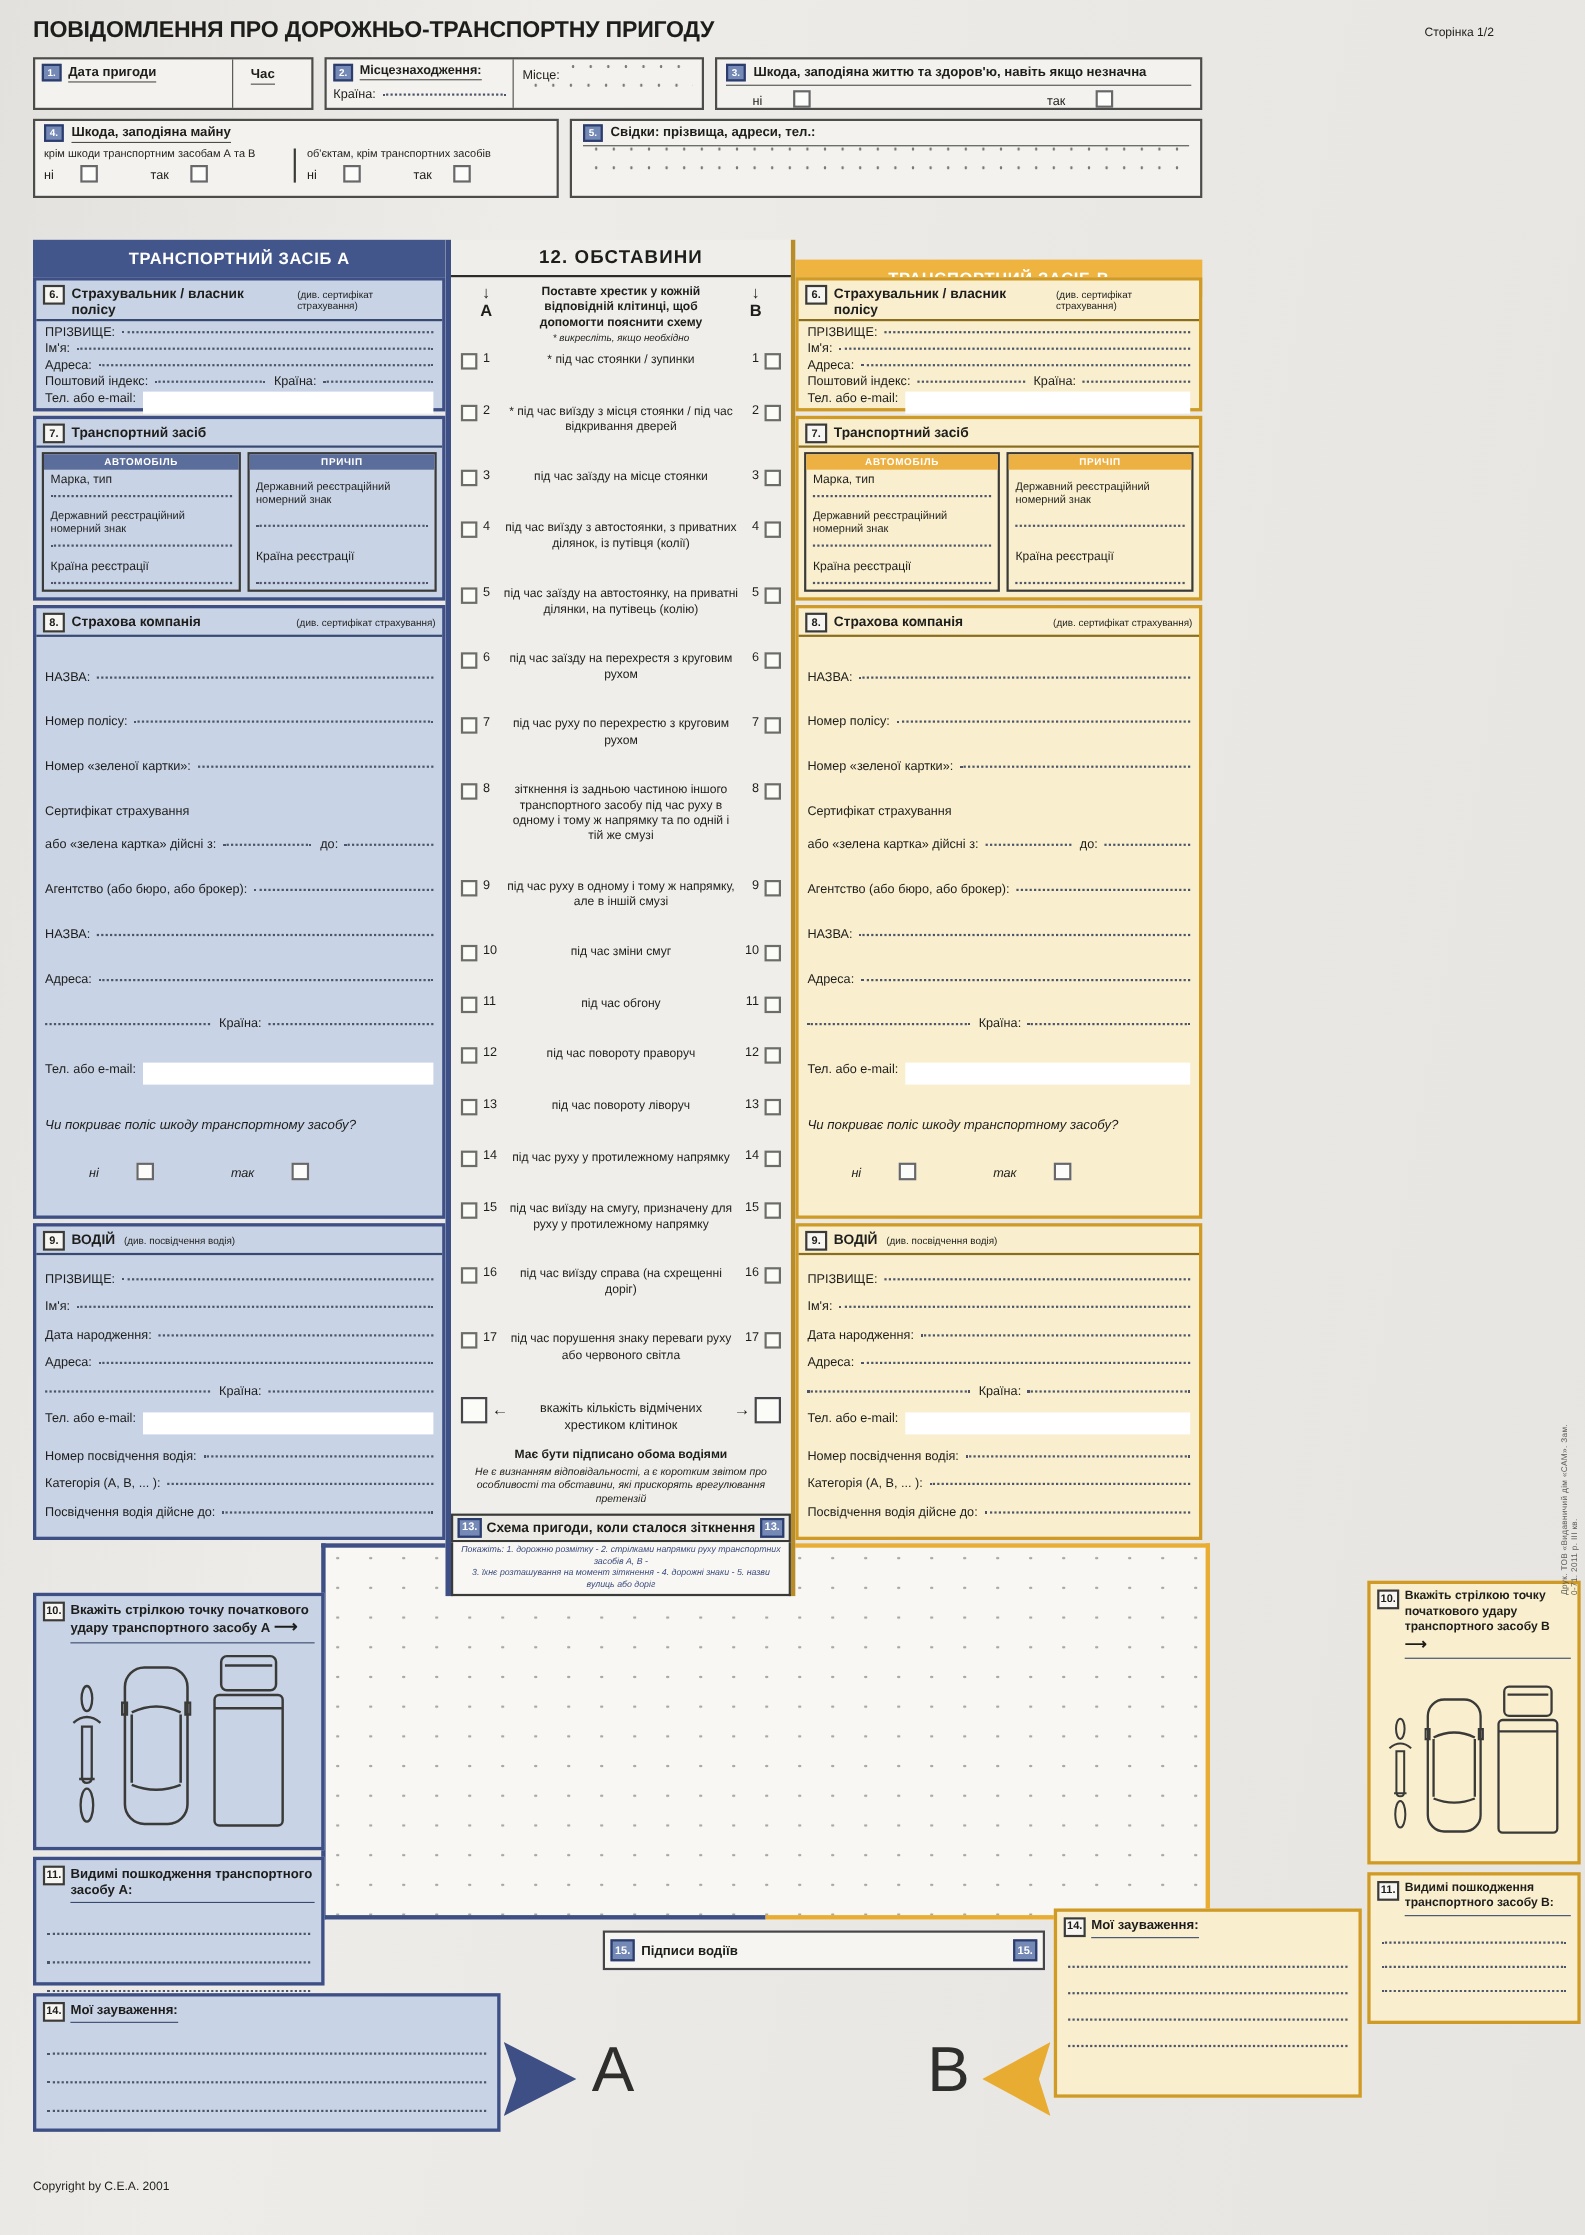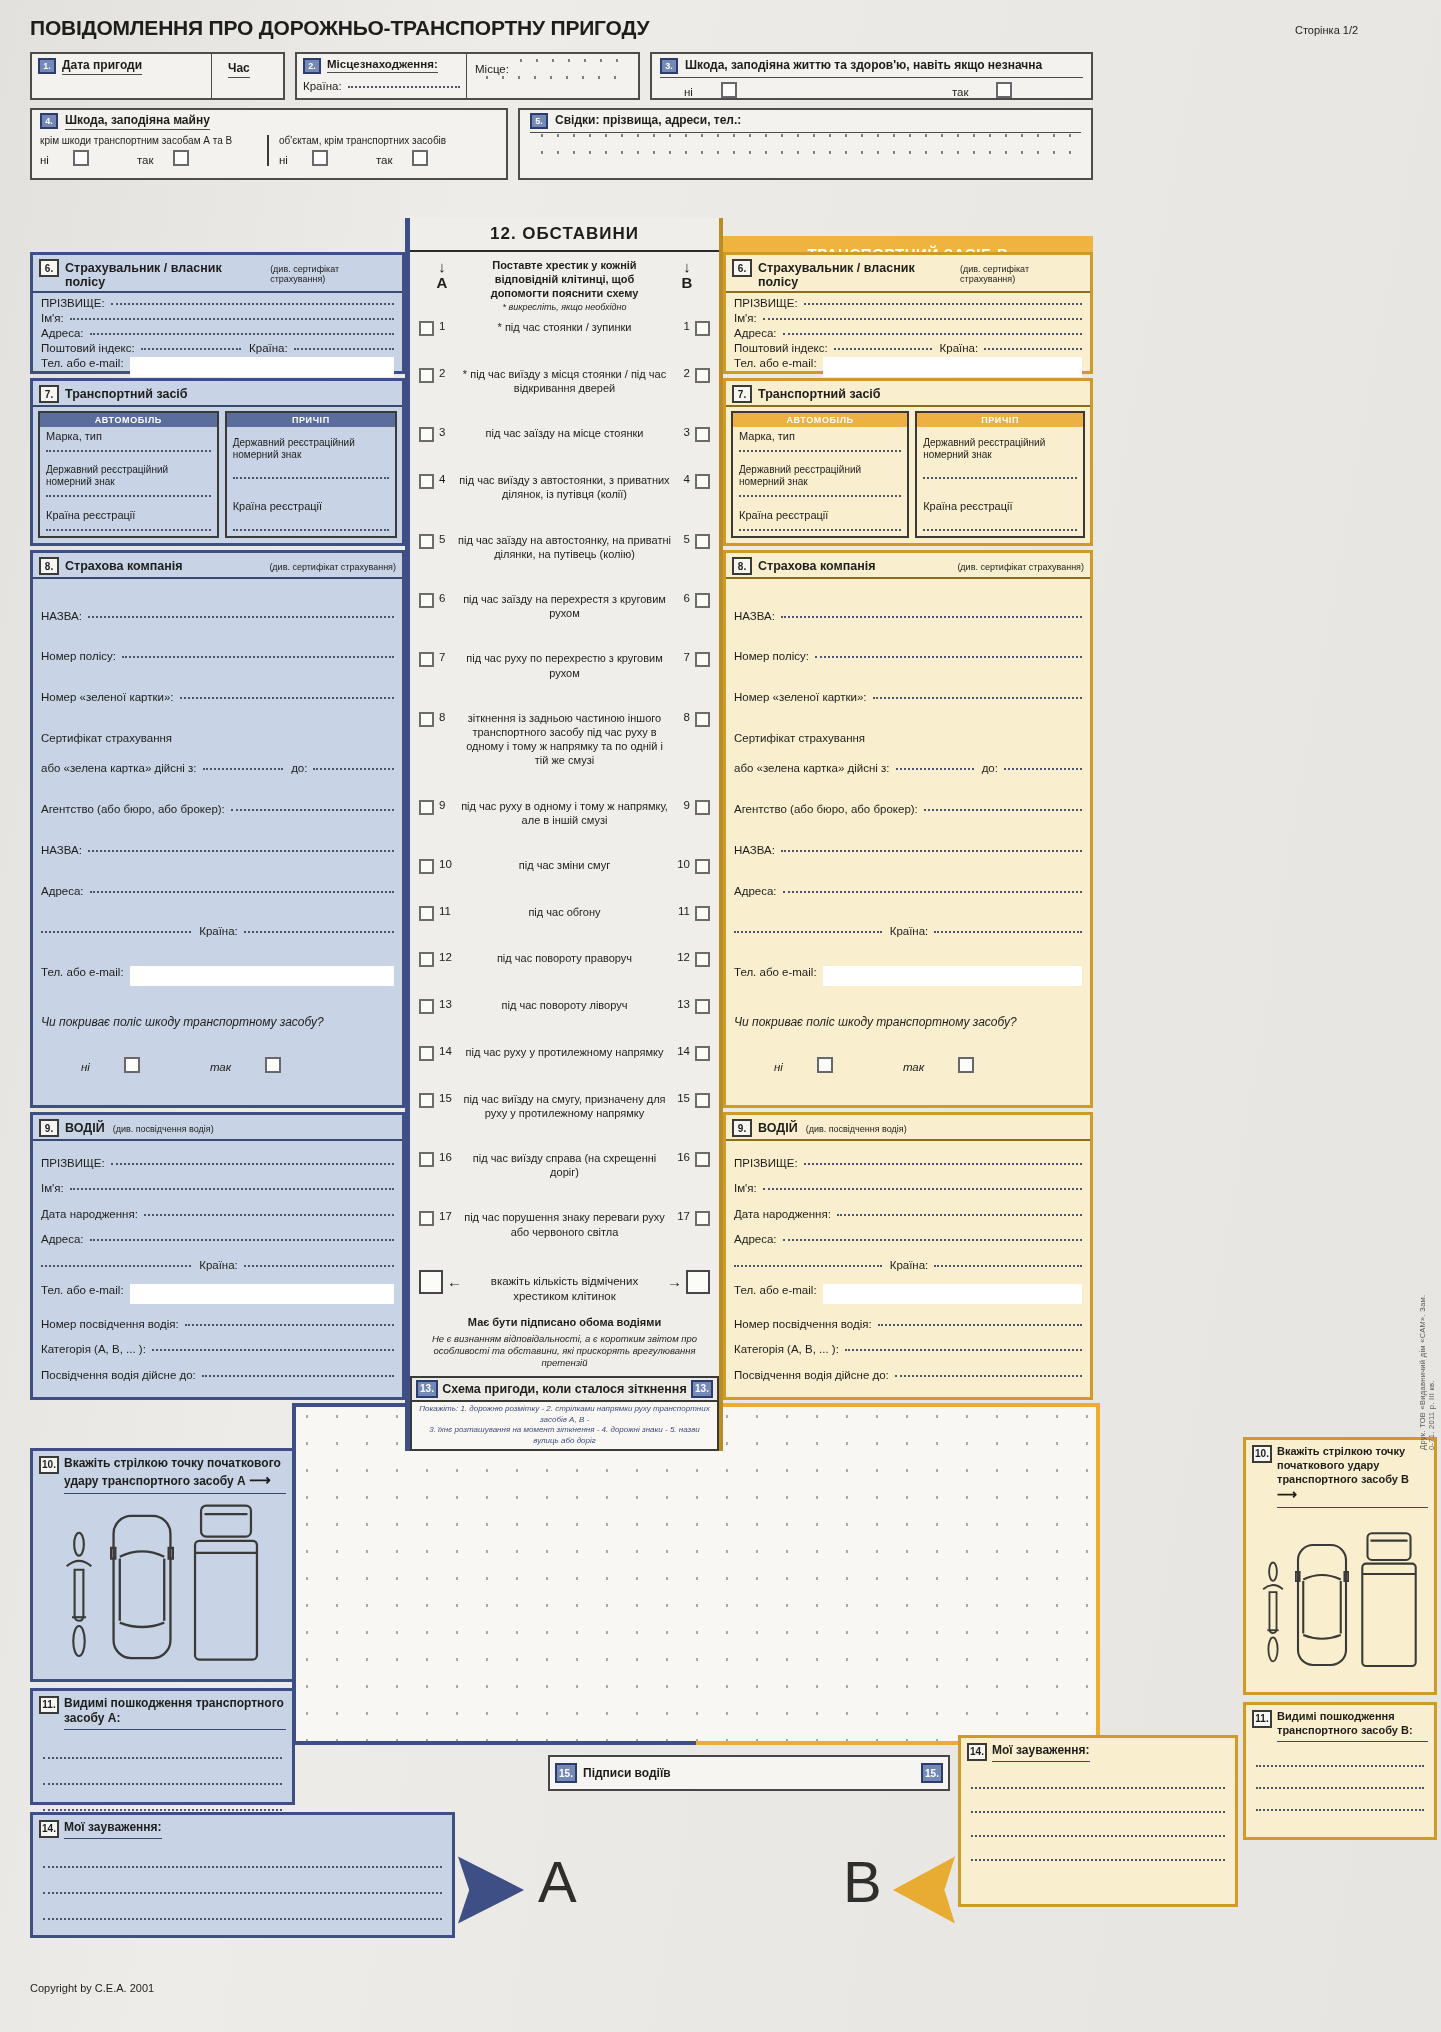--- a/index.html
+++ b/index.html
@@ -156,20 +156,21 @@
 
   <div class="abs box" style="left:518px;top:108px;width:575px;height:72px;padding:3px 10px">
     <div style="display:flex;gap:7px;align-items:flex-start;border-bottom:1.5px solid #4c4c4a;padding-bottom:3px">
       <span class="bf">5.</span>
       <b style="font-size:12px">Свідки: прізвища, адреси, тел.:</b>
     </div>
     <div class="sparse"></div>
     <div class="sparse"></div>
   </div>
 
+  <div class="abs hA" style="left:30px;top:218px;width:375px;height:34px">ТРАНСПОРТНИЙ ЗАСІБ А</div>
   <div class="abs hB" style="left:723px;top:236px;width:370px;height:34px">ТРАНСПОРТНИЙ ЗАСІБ В</div>
 
   <div class="abs panelA" style="left:30px;top:252px;width:375px;height:122px">
     <div class="ph">
         <span class="bo">6.</span>
       <b>Страхувальник / власник полісу</b>
       <span class="hint">(див. сертифікат страхування)</span>
       </div>
     <div class="frows">
       <div class="fr">

